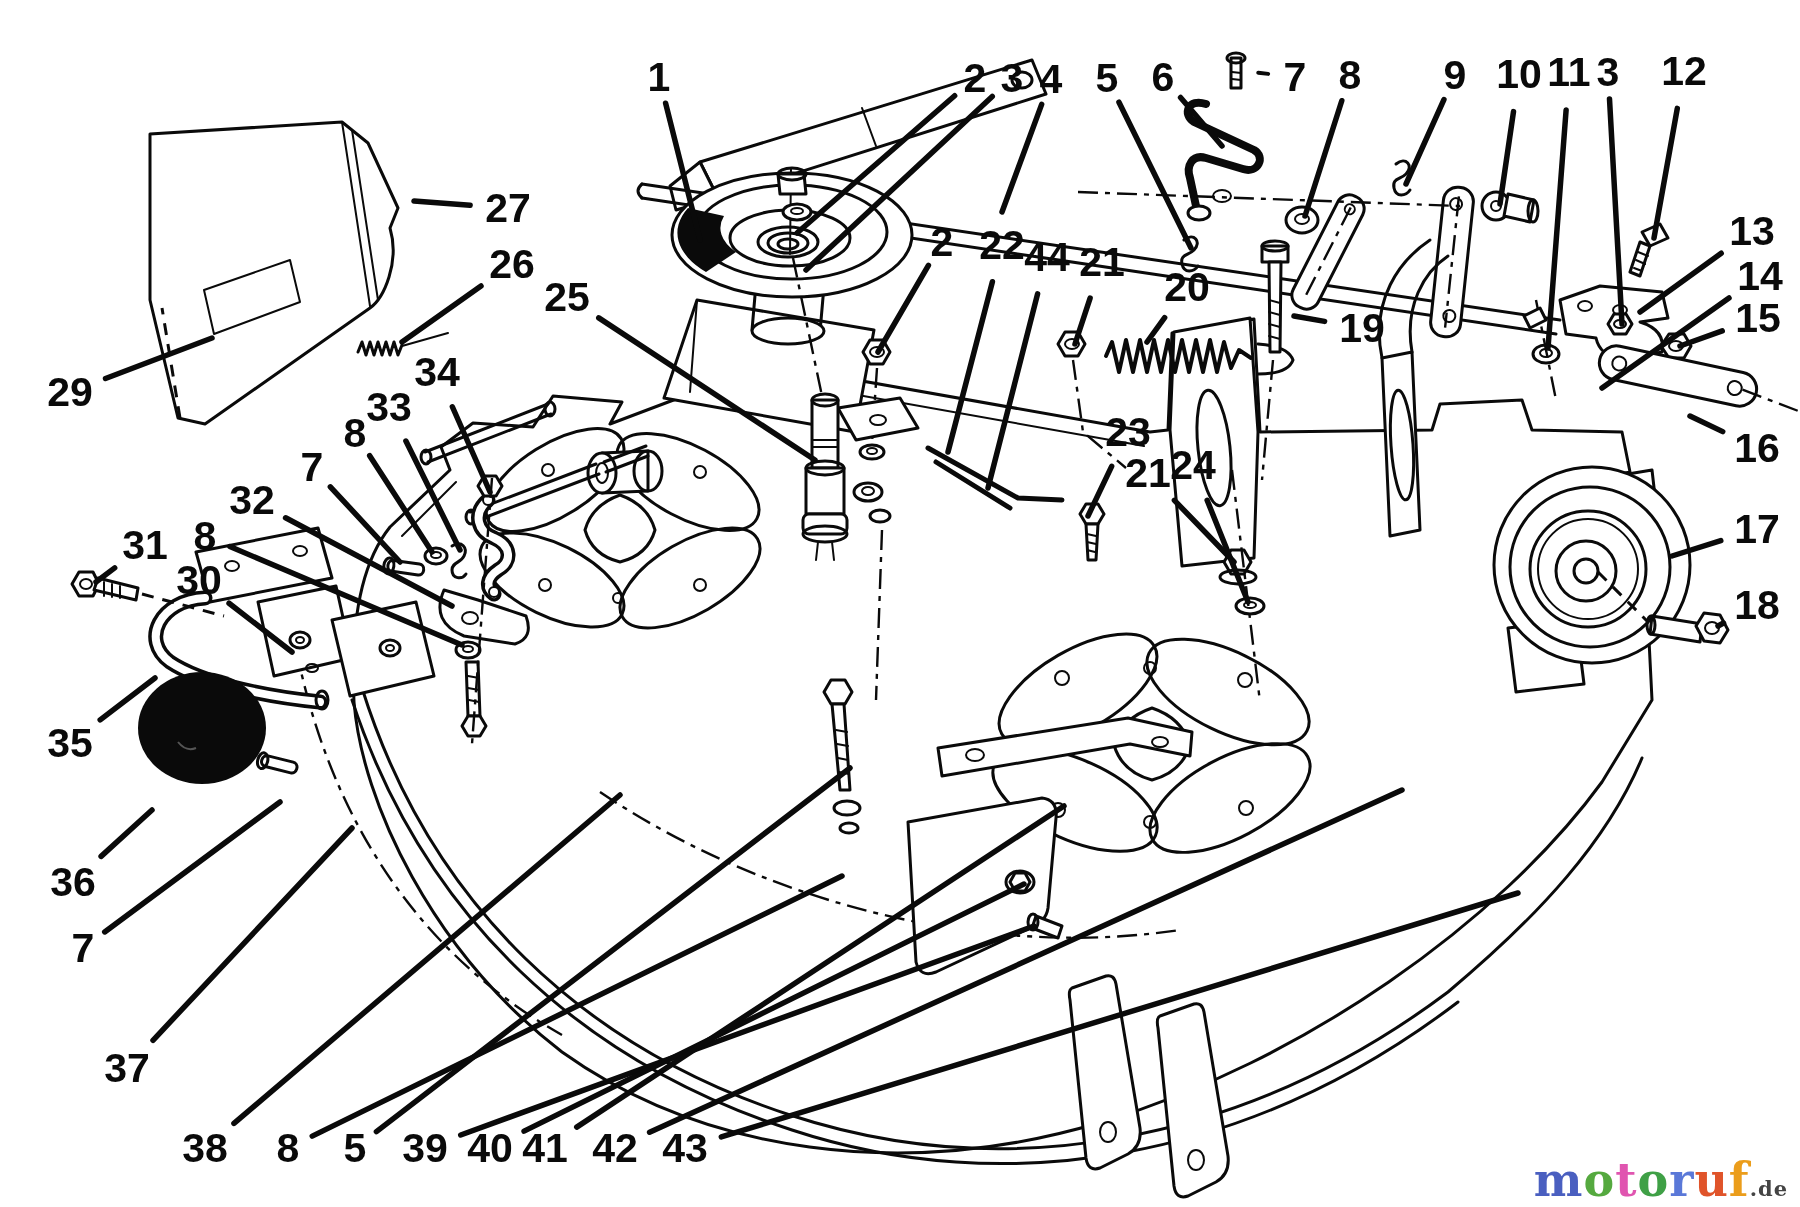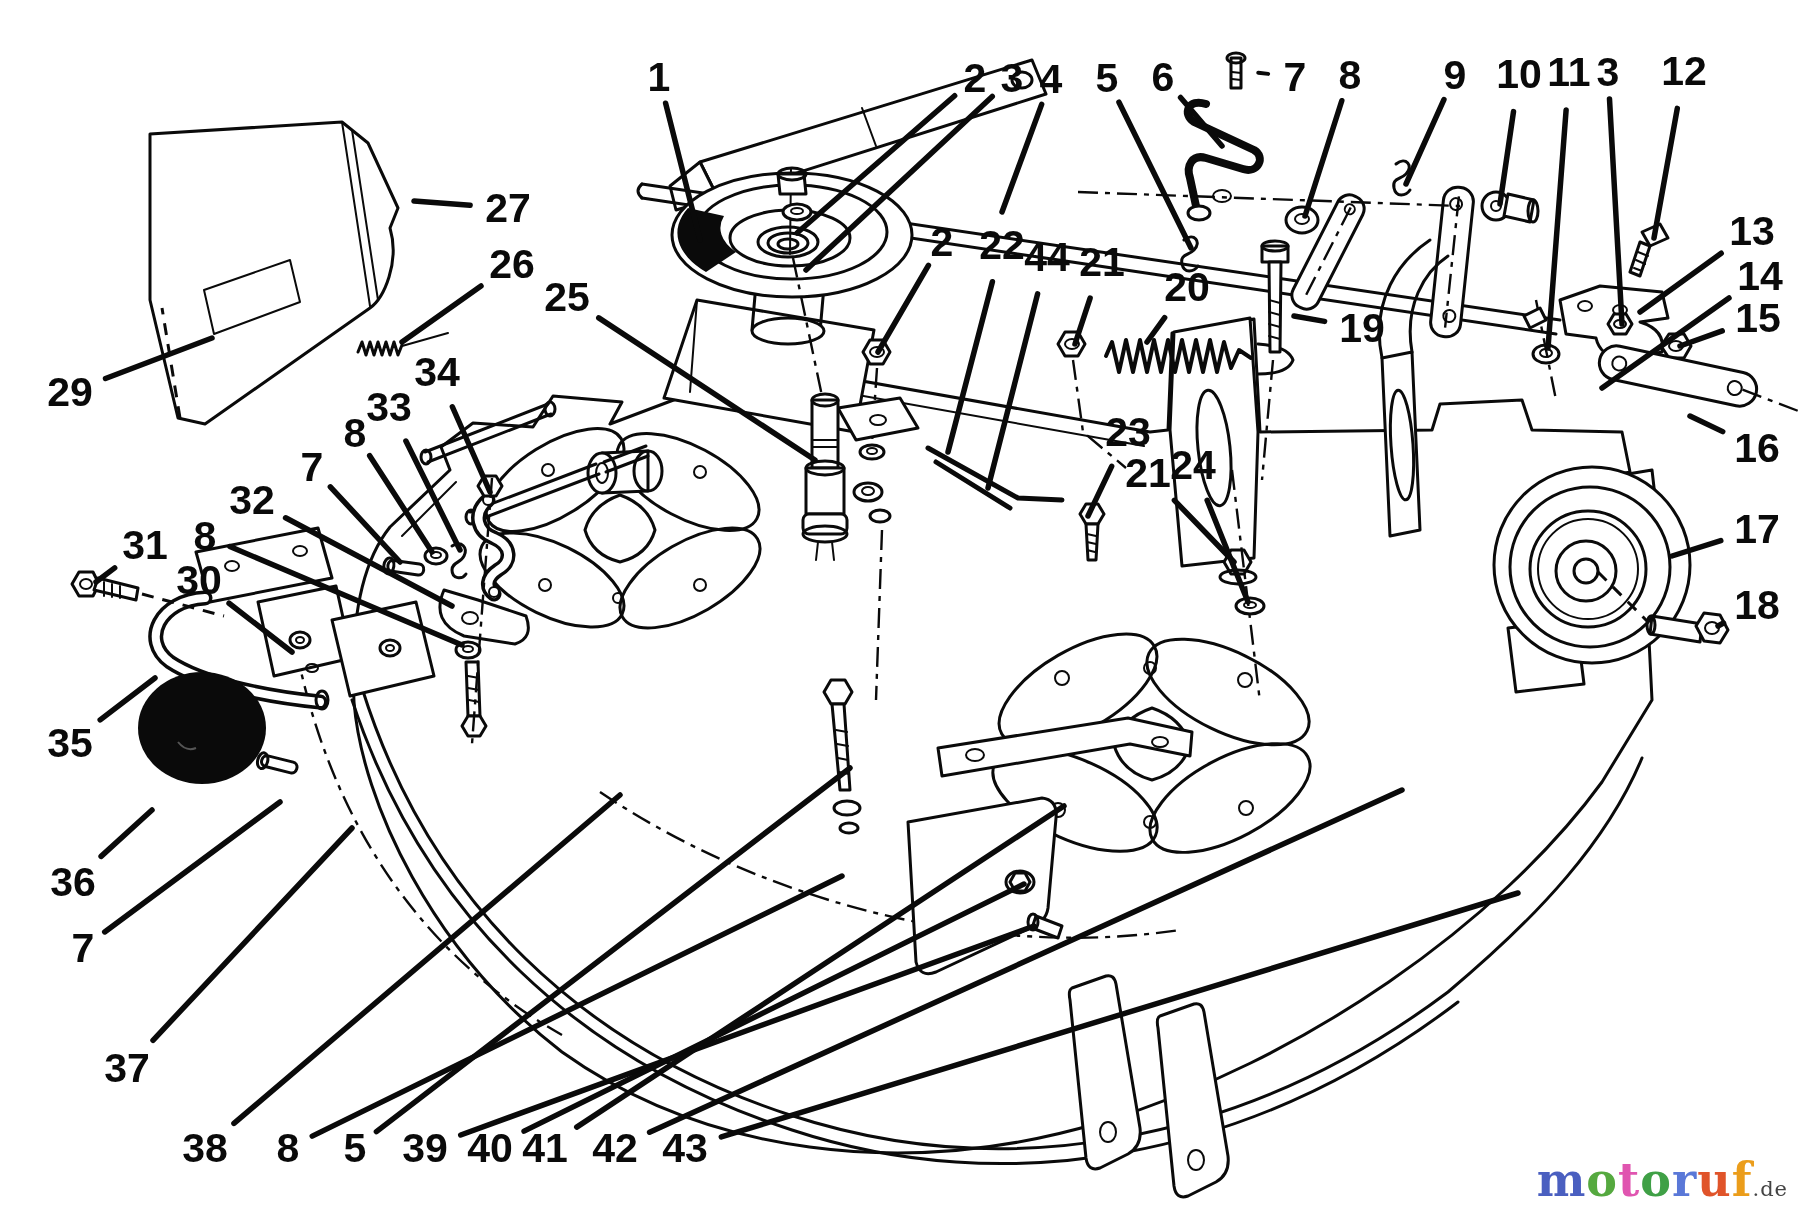--- a/index.html
+++ b/index.html
@@ -7,21 +7,21 @@
            font-family:"Liberation Sans", sans-serif; }
   svg text.callout { font-family:"Liberation Sans", sans-serif; font-weight:bold; font-size:41px; fill:#0a0a0a; }
   .ln  { stroke:#0a0a0a; stroke-width:3; fill:none; stroke-linecap:round; stroke-linejoin:round; }
   .ln2 { stroke:#0a0a0a; stroke-width:2; fill:none; stroke-linecap:round; stroke-linejoin:round; }
   .wh  { fill:#ffffff; }
   .blk { fill:#0a0a0a; }
   .dd  { stroke:#0a0a0a; stroke-width:2.4; fill:none; stroke-dasharray:20 7 5 7; }
   .dash{ stroke:#0a0a0a; stroke-width:3; fill:none; stroke-dasharray:12 9; }
   .watermark { position:absolute; right:12px; bottom:4px; font-family:"DejaVu Serif", serif;
                font-weight:bold; font-size:46px; letter-spacing:1px; line-height:1; user-select:none; }
-  .watermark .suffix { font-size:21px; font-weight:normal;text-align:center; }
+  .watermark .suffix { font-size:21px; font-weight:bold;text-align:center; }
 </style>
 </head>
 <body>
 
 <div class="stage">
 <svg width="1800" height="1207" viewBox="0 0 1800 1207">
 
   <g>
     <path class="ln wh" d="M 390,527 L 450,470 L 441,447 L 473,423 L 533,427 L 553,396 L 622,402 L 610,424
       L 700,390 L 714,353 L 790,342 L 800,370 L 1150,432 L 1168,430 L 1172,333 L 1254,319 L 1260,432

